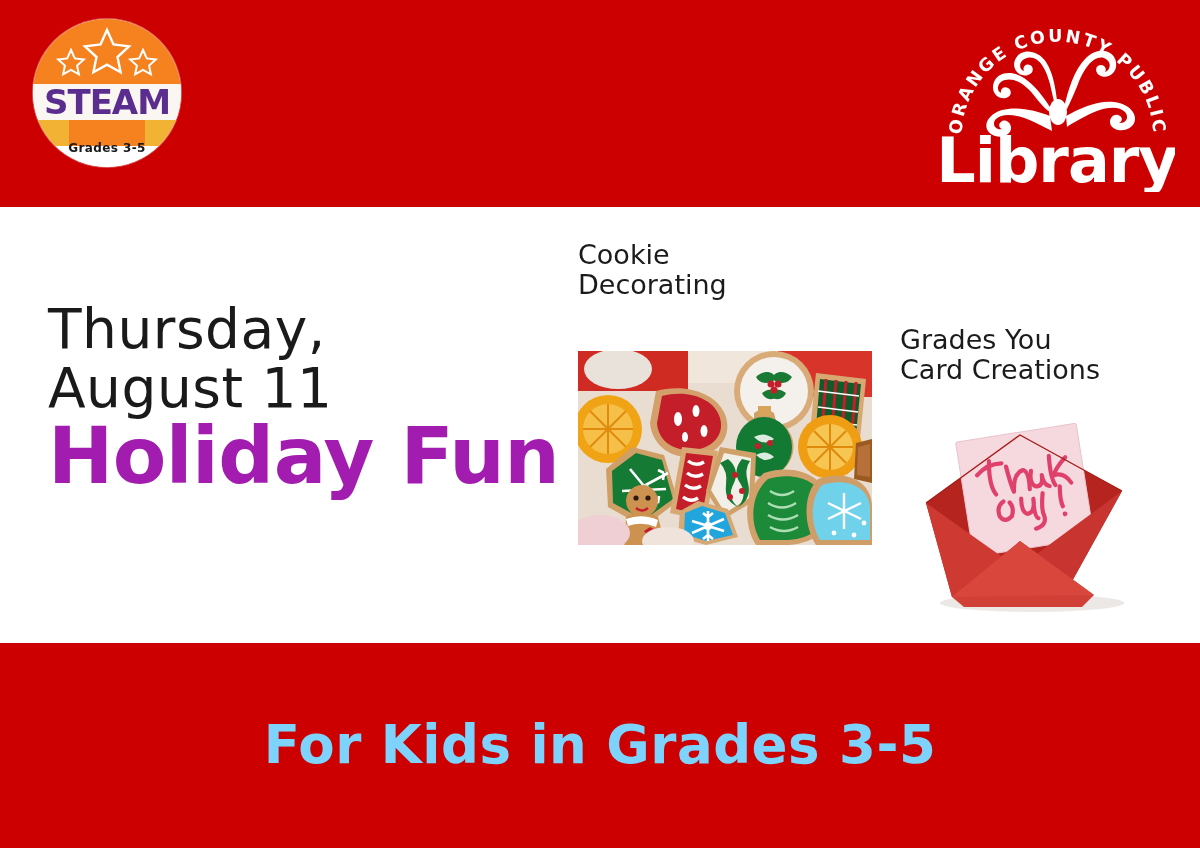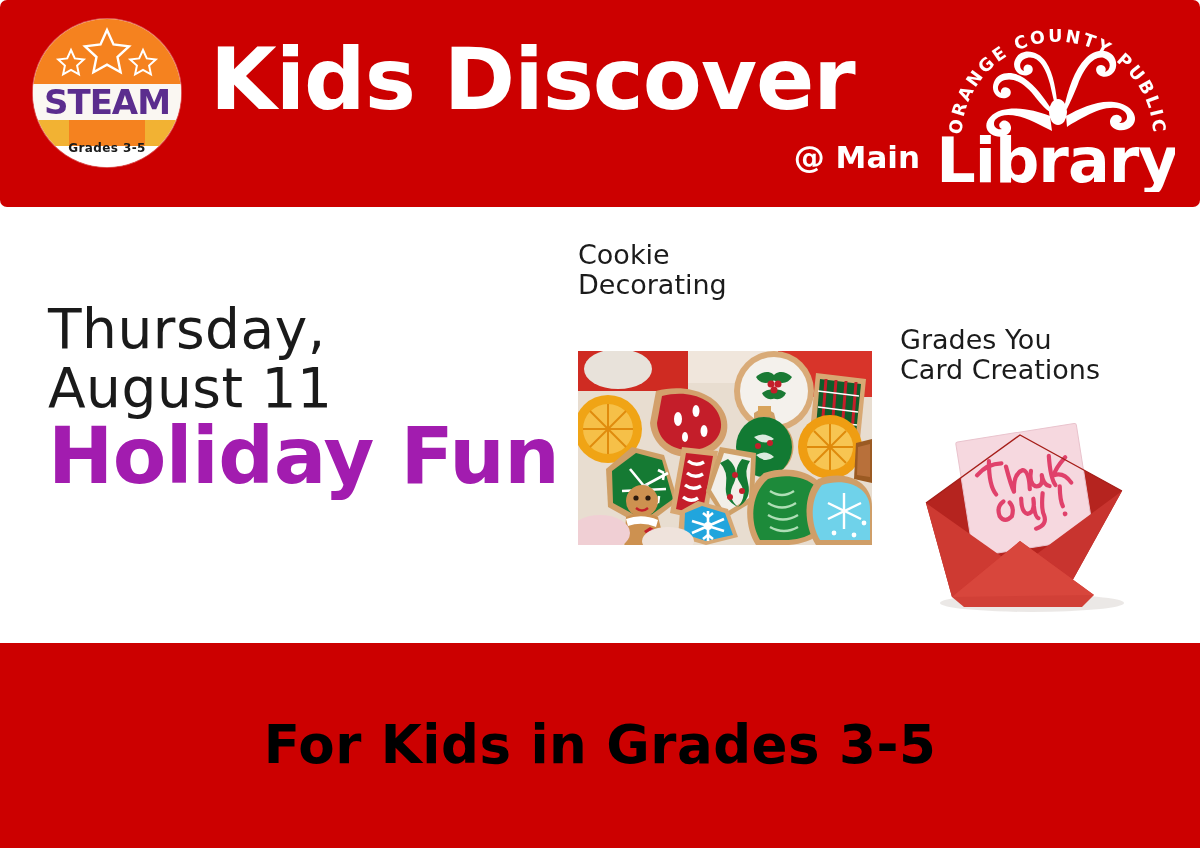--- a/index.html
+++ b/index.html
@@ -8,21 +8,20 @@
     width:1200px; height:848px;
     font-family:"Liberation Sans", sans-serif;
     position:relative; overflow:hidden;
     background:#ffffff;
   }
 
   
   .top-banner {
     position:absolute; left:0; top:0; width:1200px; height:207px;
     background:#CC0000;
-    border-radius:7px;
   }
 
   
   .steam-badge {
     position:absolute; left:33px; top:19px;
     width:148px; height:148px;
     border-radius:50%;
     overflow:hidden;
     background:#ffffff;
     box-shadow:0 0 0 1px rgba(255,255,255,.35);
@@ -155,21 +154,21 @@
   .env-photo svg { display:block; width:240px; height:208px; }
 
   
   .bottom-banner {
     position:absolute; left:0; top:643px; width:1200px; height:205px;
     background:#CC0000;
     display:flex; flex-direction:column;
     align-items:center; justify-content:center;
   }
   .bottom-line {
-    color:#000000;
+    color:#7dd3fc;
     font-family:"DejaVu Sans", sans-serif;
     font-weight:bold;
     font-size:53px;
     line-height:1.15;
     letter-spacing:.5px;
     text-align:center;
     white-space:nowrap;
   }
 </style>
 </head>
@@ -187,24 +186,20 @@
       </svg>
     </div>
     <div class="steam-white"></div>
     <div class="steam-gold"></div>
     <div class="steam-gold-inner"></div>
     <div class="steam-bottom"></div>
     <div class="steam-word">STEAM</div>
     <div class="steam-grades">Grades 3-5</div>
   </div>
 
-  <div class="title-wrap">
-    <div class="title-main">Kids Discover</div>
-    <div class="title-sub">@ Main</div>
-  </div>
 
   <div class="lib-logo">
     <svg viewBox="0 0 235 180" aria-hidden="true">
       <defs>
         <path id="arcpath" d="M 22 116 A 96 96 0 0 1 213 116" fill="none"></path>
       </defs>
       <text font-family="DejaVu Sans, sans-serif" font-size="17.5" font-weight="bold" fill="#ffffff" letter-spacing="2.4">
         <textPath href="#arcpath" startOffset="50%" text-anchor="middle">ORANGE COUNTY PUBLIC</textPath>
       </text>
 

